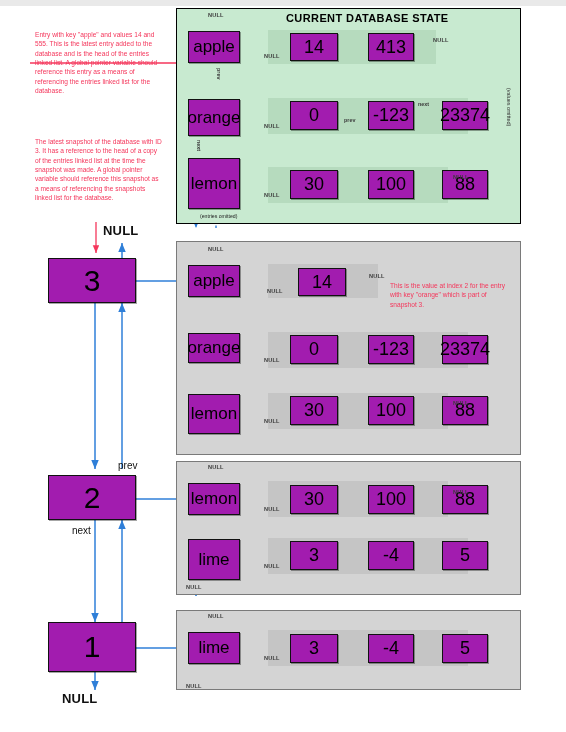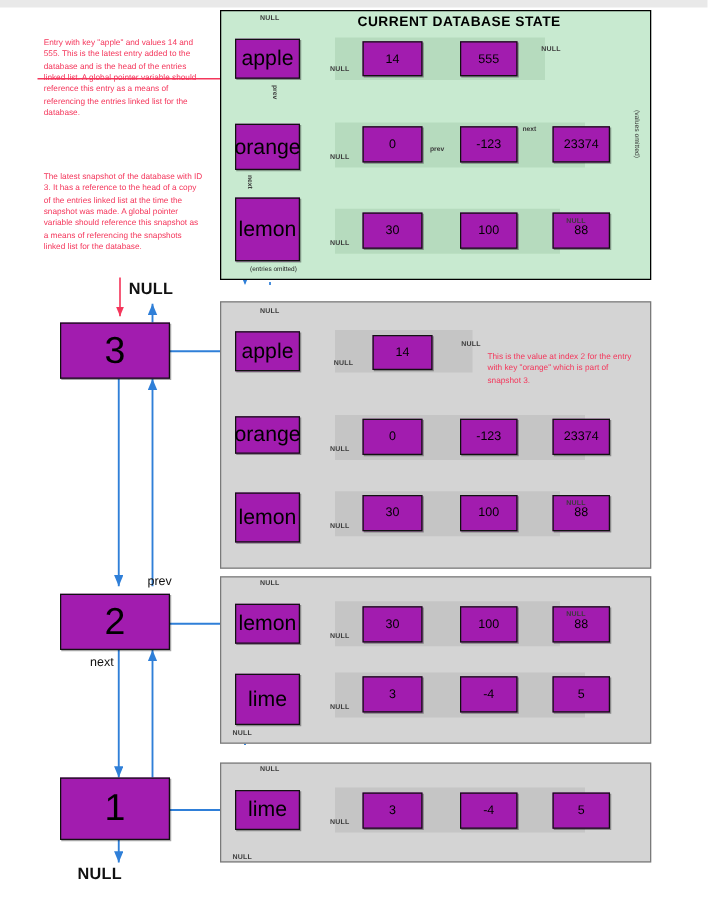--- a/index.html
+++ b/index.html
@@ -15,21 +15,21 @@
 
   .node {
     position:absolute;
     background:#a21caf;
     border:1.4px solid #111;
     display:flex; align-items:center; justify-content:center;
     color:#000;
     box-shadow:1px 1px 0 rgba(0,0,0,.35);
   }
   .key-node { font-size:17px; }
-  .val-node { font-size:10px; }
+  .val-node { font-size:18px; }
   .snap-node { font-size:30px; font-weight:400; }
 
   .nulltag {
     position:absolute;
     font-size:5.6px;
     font-weight:bold;
     color:#3b3b3b;
     letter-spacing:.2px;
     white-space:nowrap;
   }
@@ -247,21 +247,21 @@
   <div class="panel-title" style="left:286px; top:12px;">CURRENT DATABASE STATE</div>
 
   <div class="vals-band ongreen" style="left:268px; top:30px; width:168px; height:34px;"></div>
   <div class="vals-band ongreen" style="left:268px; top:98px; width:200px; height:36px;"></div>
   <div class="vals-band ongreen" style="left:268px; top:167px; width:180px; height:36px;"></div>
 
   <div class="node key-node" style="left:188px; top:31px; width:52px; height:32px;">apple</div>
   <div class="nulltag" style="left:208px; top:12px;">NULL</div>
   <div class="nulltag" style="left:264px; top:53px;">NULL</div>
   <div class="node val-node" style="left:290px; top:33px; width:48px; height:28px;">14</div>
-  <div class="node val-node" style="left:368px; top:33px; width:46px; height:28px;">555</div>
+  <div class="node val-node" style="left:368px; top:33px; width:46px; height:28px;">413</div>
   <div class="nulltag" style="left:433px; top:37px;">NULL</div>
 
   <div class="edgelabel rot" style="left:222px; top:68px;">prev</div>
   <div class="edgelabel rot" style="left:202px; top:140px;">next</div>
 
   <div class="node key-node" style="left:188px; top:99px; width:52px; height:37px;">orange</div>
   <div class="nulltag" style="left:264px; top:123px;">NULL</div>
   <div class="node val-node" style="left:290px; top:101px; width:48px; height:29px;">0</div>
   <div class="node val-node" style="left:368px; top:101px; width:46px; height:29px;">-123</div>
   <div class="node val-node" style="left:442px; top:101px; width:46px; height:29px;">23374</div>

